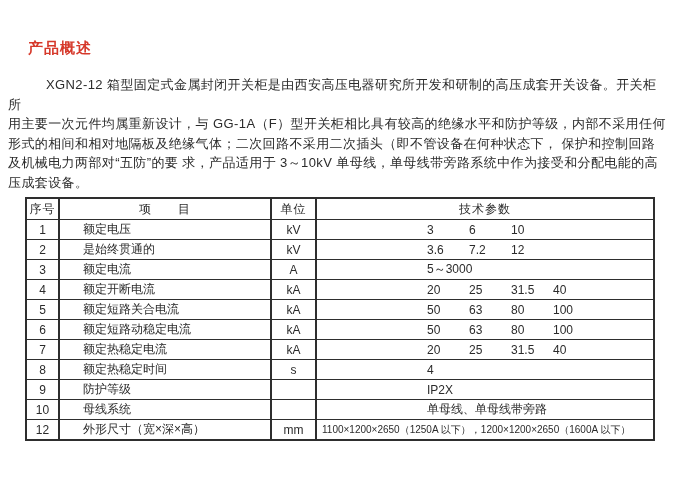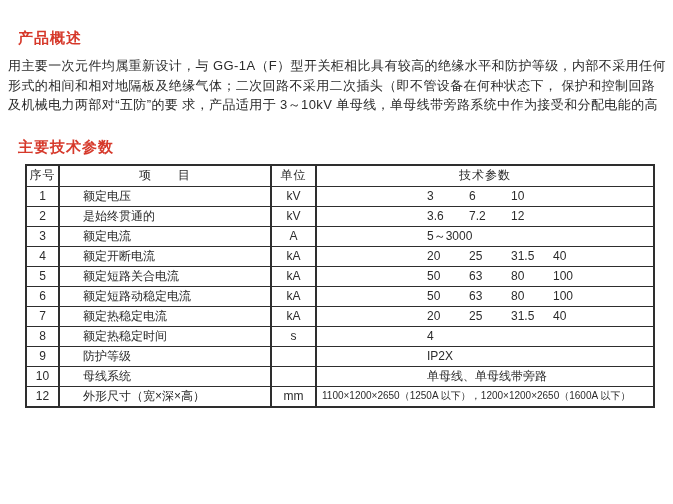--- a/index.html
+++ b/index.html
@@ -13,21 +13,21 @@
     overflow: hidden;
     font-family: "Liberation Sans", "DejaVu Sans", sans-serif;
     color: #2b2b2b;
   }
   .page {
     position: relative;
     width: 673px;
     height: 504px;
   }
   .section-title {
-    margin: 8px;
+    margin: 18px;
     padding: 0 0 0 10px;
     color: #d6392b;
     font-size: 15px;
     font-weight: bold;
     letter-spacing: 1px;
     line-height: 18px;
   }
   .title-overview { padding-top: 21px; }
   .title-params   { margin-top: 23px; }
   .overview-paragraph {
@@ -75,26 +75,27 @@
   td.params.small .param { min-width: 0; }
 </style>
 </head>
 <body>
 
 <div class="page">
 
   <h1 class="section-title title-overview">产品概述</h1>
 
   <div class="overview-paragraph">
+    <div class="para-line first">XGN2-12 箱型固定式金属封闭开关柜是由西安高压电器研究所开发和研制的高压成套开关设备。开关柜所</div>
     <div class="para-line">用主要一次元件均属重新设计，与 GG-1A（F）型开关柜相比具有较高的绝缘水平和防护等级，内部不采用任何</div>
     <div class="para-line">形式的相间和相对地隔板及绝缘气体；二次回路不采用二次插头（即不管设备在何种状态下， 保护和控制回路</div>
     <div class="para-line">及机械电力两部对“五防”的要 求，产品适用于 3～10kV 单母线，单母线带旁路系统中作为接受和分配电能的高</div>
+    <div class="para-line">压成套设备。</div>
   </div>
 
-  <h2 class="section-title title-params">主要技术参数</h2>
 
   <table class="params-table">
     <colgroup>
       <col style="width:33px">
       <col style="width:212px">
       <col style="width:45px">
       <col style="width:338px">
     </colgroup>
     <thead>
       <tr>

